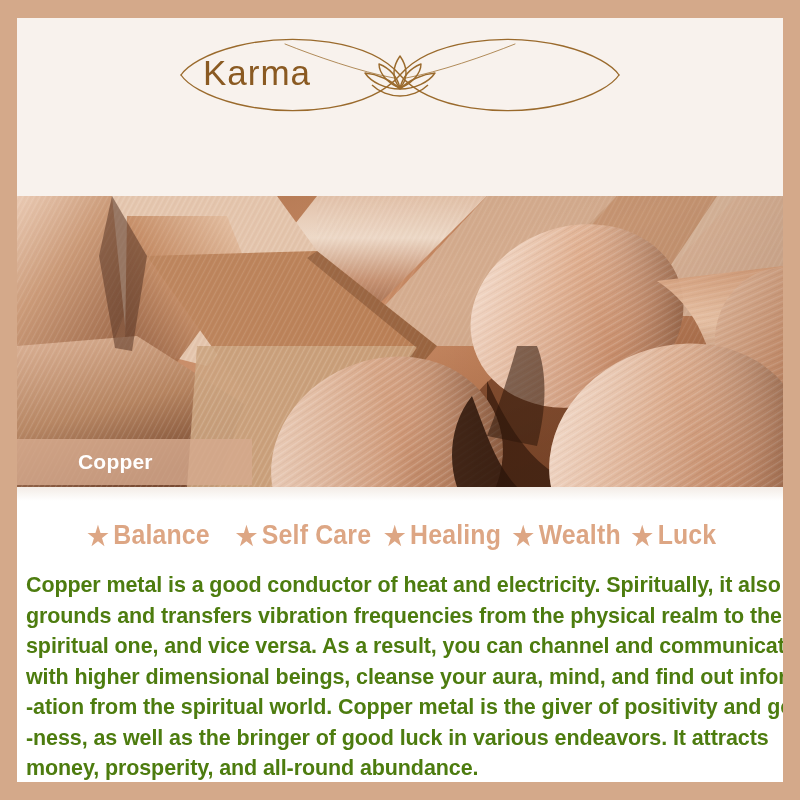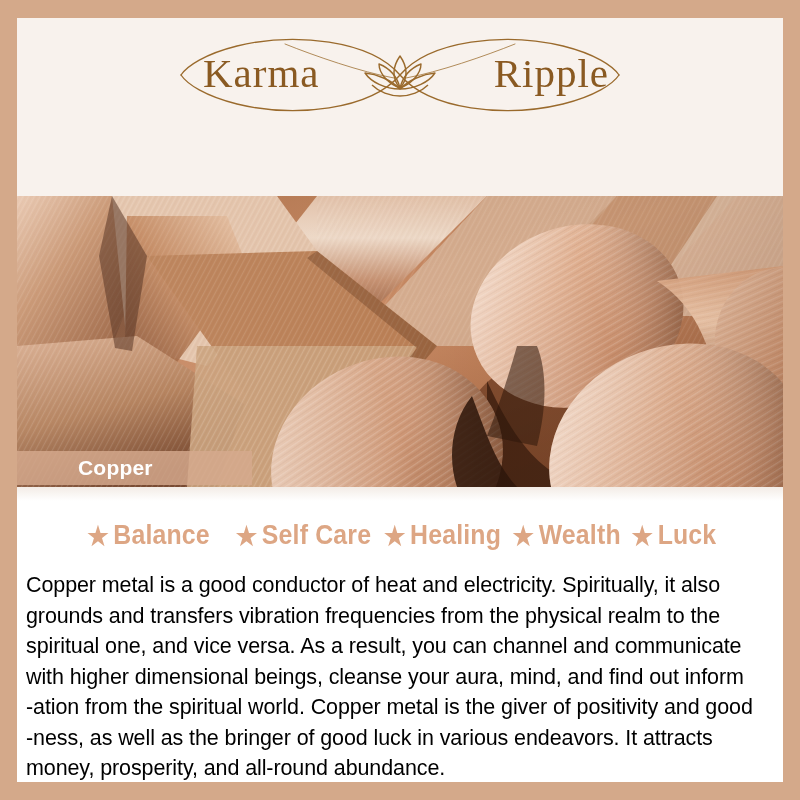--- a/index.html
+++ b/index.html
@@ -48,22 +48,22 @@
     top: 8px;
     transform: translateX(-50%);
     width: 470px;
     height: 98px;
   }
   .logo-svg { display: block; width: 470px; height: 98px; }
   .logo-text {
     position: absolute;
     top: 50%;
     transform: translateY(-54%);
-    font-family: Liberation Serif, serif;
-    font-size: 41px;
+    font-family: Liberation Sans, sans-serif;
+    font-size: 35px;
     letter-spacing: 1px;
     color: #8a5a22;
     white-space: nowrap;
   }
   .logo-text.left  { left: 38px; }
   .logo-text.right { right: 26px; }
 
   
   .title-band {
     position: absolute;
@@ -97,21 +97,21 @@
     background: #b4724a;
   }
   .photo-svg { display: block; width: 766px; height: 291px; }
 
   
   .caption-bar {
     position: absolute;
     left: 0;
     bottom: 2px;
     width: 235px;
-    height: 34px;
+    height: 46px;
     background: rgba(214, 170, 141, 0.82);
     display: flex;
     align-items: center;
     margin-top: 28px;
   }
   .caption-text {
     margin-left: 61px;
     color: #ffffff;
     font-family: "Liberation Sans", sans-serif;
     font-weight: bold;
@@ -166,24 +166,24 @@
   .feature-label { letter-spacing: 0.2px; }
   .feature-item.gap-wide { margin-right: 12px; }
 
   
   .paragraph {
     position: absolute;
     left: 9px;
     top: 83px;
     width: 752px;
     font-family: "Liberation Sans Narrow", "Liberation Sans", sans-serif;
-    font-weight: normal;
+    font-weight: bold;
     font-size: 22.5px;
     line-height: 30.5px;
-    color: #000000;
+    color: #4d7c0f;
     letter-spacing: -0.1px;
   }
   .paragraph .line {
     display: block;
     white-space: nowrap;
     transform: scaleX(0.955);
     transform-origin: left center;
   }
 </style>
 </head>
@@ -207,21 +207,20 @@
           <g fill="none" stroke="#9a6a2c" stroke-width="1.4" stroke-linejoin="round">
             <path d="M235 30 C 228 40, 226 52, 235 62 C 244 52, 242 40, 235 30 Z"></path>
             <path d="M235 62 C 224 58, 214 48, 214 38 C 224 42, 232 50, 235 62 Z"></path>
             <path d="M235 62 C 246 58, 256 48, 256 38 C 246 42, 238 50, 235 62 Z"></path>
             <path d="M235 63 C 220 63, 206 56, 200 47 C 212 48, 226 54, 235 63 Z"></path>
             <path d="M235 63 C 250 63, 264 56, 270 47 C 258 48, 244 54, 235 63 Z"></path>
             <path d="M207 59 C 214 66, 225 70, 235 70 C 245 70, 256 66, 263 59"></path>
           </g>
         </svg>
         <span class="logo-text left">Karma</span>
-        <span class="logo-text right">Ripple</span>
       </div>
     </div>
 
 
     <div class="photo">
       <svg class="photo-svg" viewBox="0 0 766 291" preserveAspectRatio="none">
         <defs>
           <linearGradient id="bgwarm" x1="0" y1="0" x2="1" y2="1">
             <stop offset="0%" stop-color="#a86a42"></stop>
             <stop offset="45%" stop-color="#c98a63"></stop>

